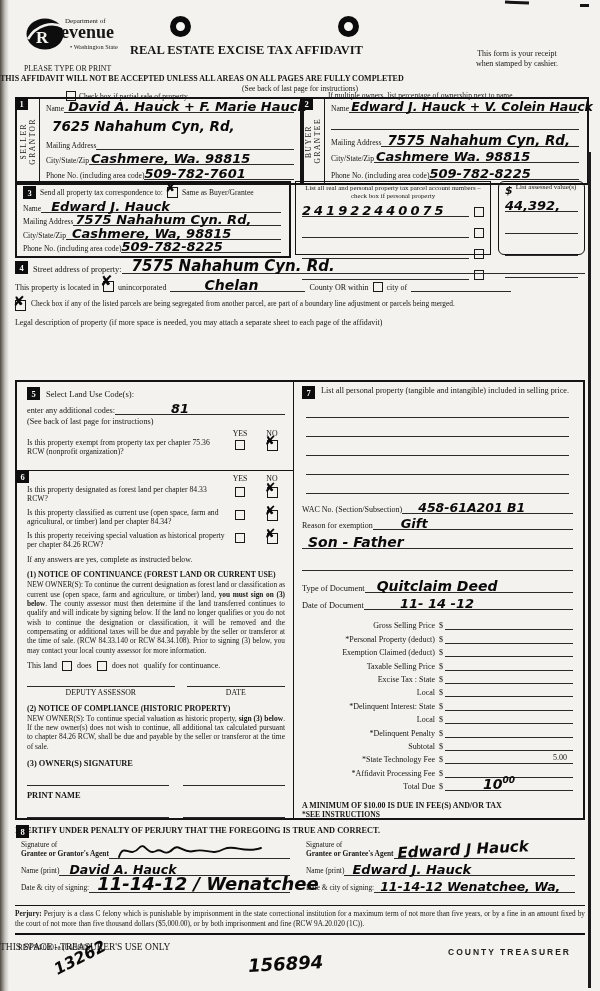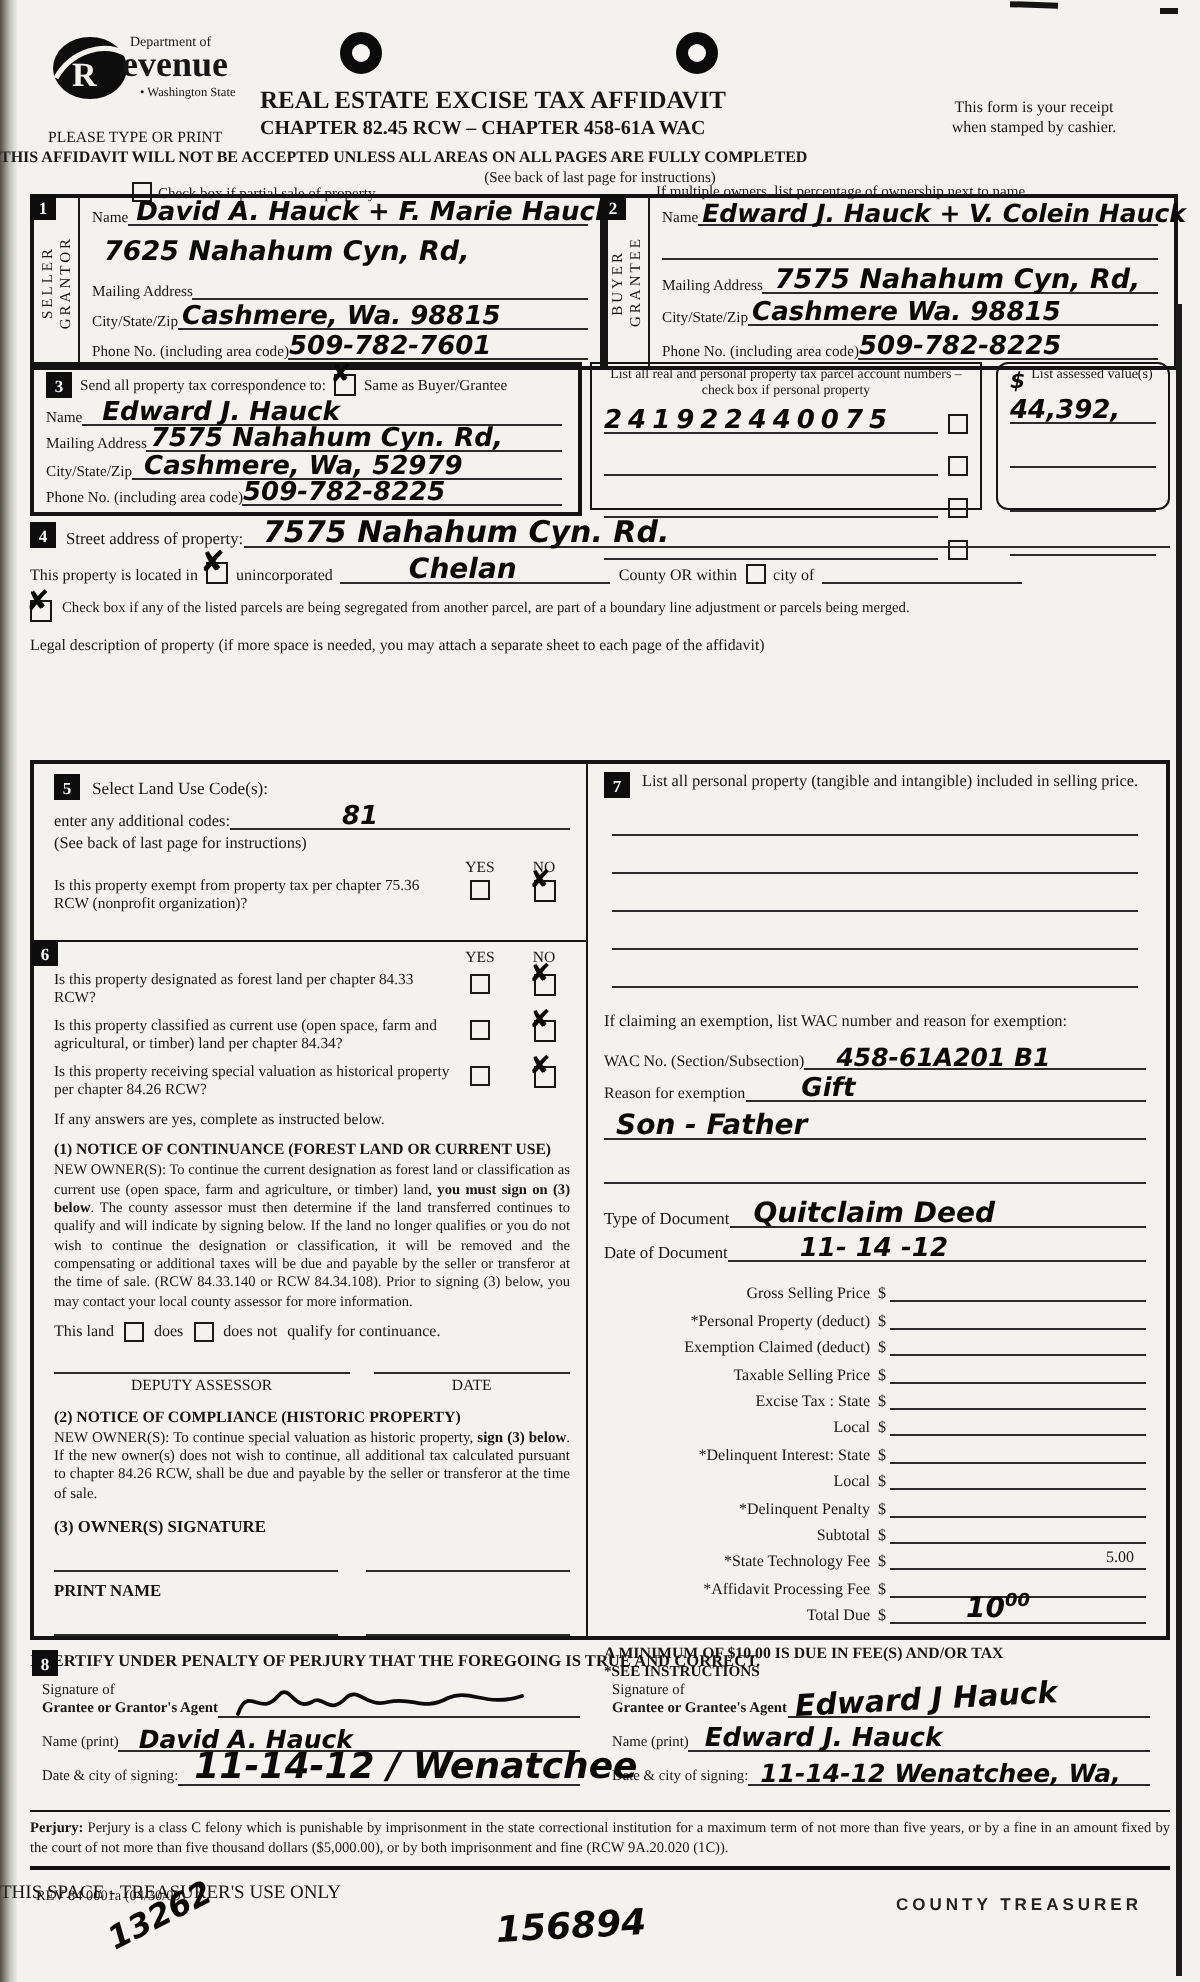--- a/index.html
+++ b/index.html
@@ -62,21 +62,20 @@
       <ellipse cx="19" cy="16" rx="18.5" ry="15.5" fill="#0d0d0d"></ellipse>
       <path d="M2 21 C10 7 26 3 37 9" stroke="#f4f2ee" stroke-width="2.6" fill="none"></path>
       <text x="10" y="25" font-size="17" font-weight="bold" fill="#f4f2ee" font-family="Liberation Serif, serif">R</text>
     </svg>
     <div class="abs" style="left:39px;top:2px;font-size:7px;">Department of</div>
     <div class="abs" style="left:35px;top:7px;font:700 18px 'Liberation Serif',serif;">evenue</div>
     <div class="abs" style="left:44px;top:28px;font-size:6.3px;">• Washington State</div>
   </div>
   <div class="abs" style="left:24px;top:64px;font-size:7.8px;">PLEASE TYPE OR PRINT</div>
   <div class="abs bc" style="left:130px;top:43px;width:340px;font-size:12.5px;">REAL ESTATE EXCISE TAX AFFIDAVIT</div>
-  <div class="abs bc" style="left:130px;top:59px;width:340px;font-size:10px;">CHAPTER 82.45 RCW – CHAPTER 458-61A WAC</div>
   <div class="abs" style="left:448px;top:49px;width:138px;text-align:center;font-size:8px;line-height:1.25;">
     <div>This form is your receipt</div>
     <div>when stamped by cashier.</div>
   </div>
   <div class="abs bc" style="left:0;top:74px;width:600px;font-size:8px;">THIS AFFIDAVIT WILL NOT BE ACCEPTED UNLESS ALL AREAS ON ALL PAGES ARE FULLY COMPLETED</div>
   <div class="abs" style="left:0;top:84px;width:600px;text-align:center;font-size:7.5px;">(See back of last page for instructions)</div>
   <div class="abs" style="left:66px;top:91px;display:flex;align-items:center;gap:3px;">
     <span class="cb"></span>
     <span class="hdr-sm">Check box if partial sale of property</span>
   </div>
@@ -167,21 +166,21 @@
     </div>
     <div class="frow">
       <span class="flabel">Mailing Address</span>
       <span class="fill">
           <span class="hw" style="font-size:13px;left:2px;">7575 Nahahum Cyn. Rd,</span>
         </span>
     </div>
     <div class="frow">
       <span class="flabel">City/State/Zip</span>
       <span class="fill">
-          <span class="hw" style="font-size:13px;left:6px;">Cashmere, Wa, 52979</span>
+          <span class="hw" style="font-size:13px;left:6px;">Cashmere, Wa, 98815</span>
         </span>
     </div>
     <div class="frow">
       <span class="flabel">Phone No. (including area code)</span>
       <span class="fill">
           <span class="hw" style="font-size:13px;left:0;">509-782-8225</span>
         </span>
     </div>
   </div>
 
@@ -385,21 +384,20 @@
       <div style="display:flex;gap:6px;">
         <span class="badge">7</span>
         <span style="font-size:8.2px;line-height:1.3;">List all  personal property (tangible and intangible) included in selling price.</span>
       </div>
       <div class="pline"></div>
       <div class="pline"></div>
       <div class="pline"></div>
       <div class="pline"></div>
       <div class="pline"></div>
 
-      <div style="font-size:8.2px;margin-top:12px;">If claiming an exemption, list WAC number and reason for exemption:</div>
       <div class="frow" style="margin-top:7px;">
         <span class="flabel" style="font-size:8px;">WAC No. (Section/Subsection)</span>
         <span class="fill" style="height:12px;">
             <span class="hw" style="font-size:12.5px;left:16px;">458-61A201  B1</span>
           </span>
       </div>
       <div class="frow" style="margin-top:3px;">
         <span class="flabel" style="font-size:8px;">Reason for exemption</span>
         <span class="fill" style="height:12px;">
             <span class="hw" style="font-size:13px;left:28px;">Gift</span>

